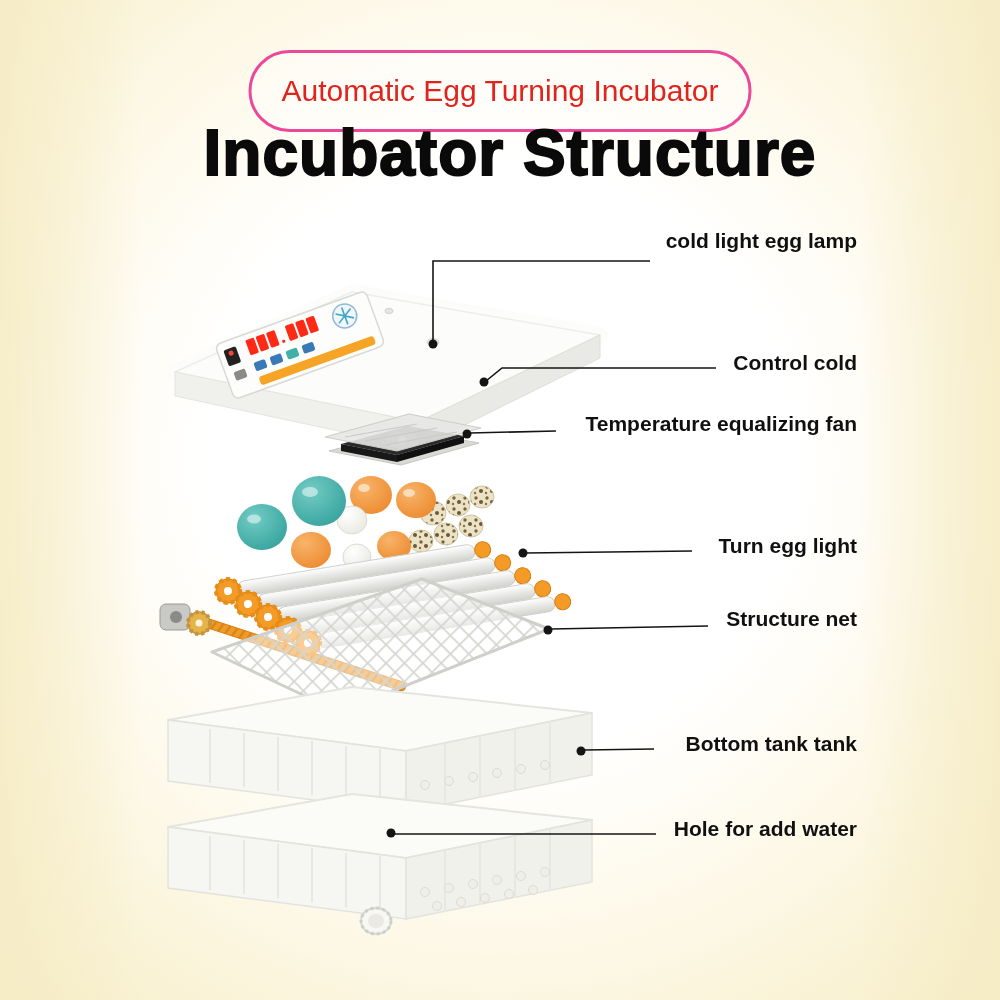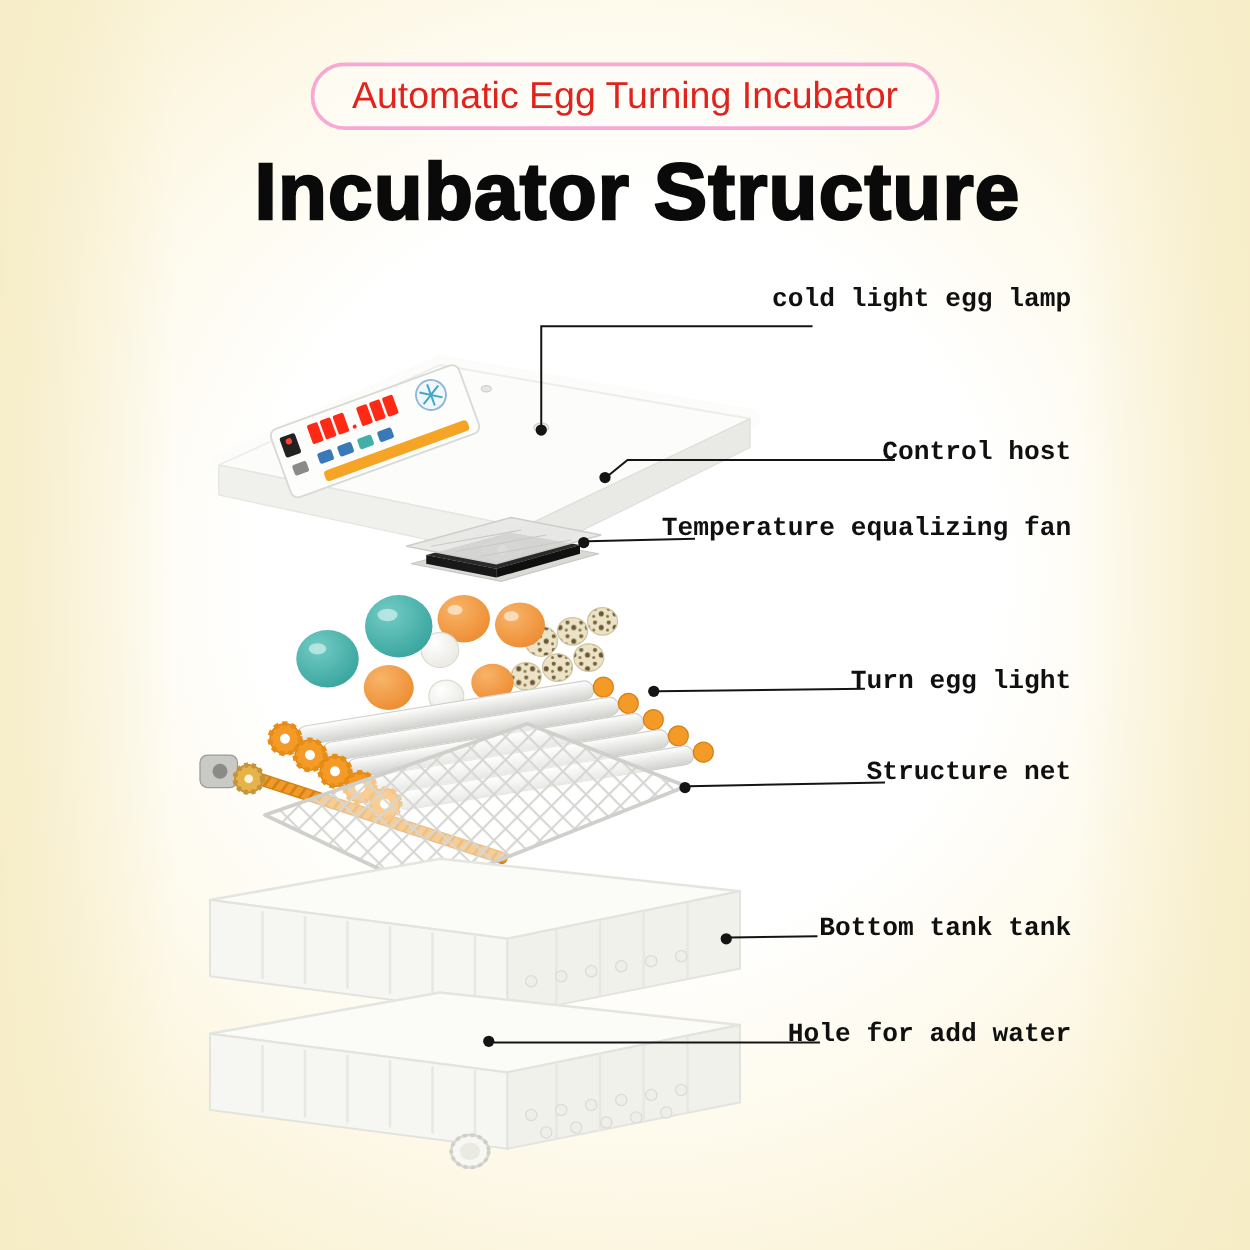--- a/index.html
+++ b/index.html
@@ -5,31 +5,31 @@
   html,body{margin:0;padding:0;}
   body{
     width:1000px;height:1000px;position:relative;overflow:hidden;
     font-family:"Liberation Sans",sans-serif;
     background:
       linear-gradient(90deg, rgba(246,236,198,.9) 0%, rgba(246,236,198,0) 14%, rgba(246,236,198,0) 86%, rgba(246,236,198,.9) 100%),
       radial-gradient(circle at 50% 46%, #ffffff 0%, #ffffff 40%, #fdf8e6 68%, #f6edc6 100%);
   }
   .badge{
     position:absolute;top:50px;left:50%;transform:translateX(-50%);
-    border:3px solid #f9a8d4;border-radius:44px;padding:7px 30px;
+    border:3px solid #ec4899;border-radius:44px;padding:21px 30px;
     font-size:30px;color:#e0231c;white-space:nowrap;background:rgba(255,255,255,.35);
   }
   .main-title{
     position:absolute;top:106px;left:0;width:100%;margin:10px;text-align:center;
     font-size:64px;font-weight:bold;color:#0a0a0a;letter-spacing:1px;
     -webkit-text-stroke:2px #0a0a0a;
   }
   .callout{
     position:absolute;right:143px;font-size:21px;font-weight:bold;color:#101010;
-    white-space:nowrap;line-height:24px;font-family:Liberation Mono, monospace;
+    white-space:nowrap;line-height:24px;
   }
   #c0{top:229px}#c1{top:351px}#c2{top:412px}#c3{top:534px}#c4{top:607px}#c5{top:732px}#c6{top:817px}
   svg.art{position:absolute;left:0;top:0;}
 </style>
 </head>
 <body>
 
 <div class="badge">
   <span>Automatic Egg Turning Incubator</span>
 </div>
@@ -258,18 +258,18 @@
     <circle cx="484" cy="382" r="4.5"></circle>
     <circle cx="467" cy="434" r="4.5"></circle>
     <circle cx="523" cy="553" r="4.5"></circle>
     <circle cx="548" cy="630" r="4.5"></circle>
     <circle cx="581" cy="751" r="4.5"></circle>
     <circle cx="391" cy="833" r="4.5"></circle>
   </g>
 </svg>
 
 <div class="callout" id="c0">cold light egg lamp</div>
-<div class="callout" id="c1">Control host</div>
+<div class="callout" id="c1">Control cold</div>
 <div class="callout" id="c2">Temperature equalizing fan</div>
 <div class="callout" id="c3">Turn egg light</div>
 <div class="callout" id="c4">Structure net</div>
 <div class="callout" id="c5">Bottom tank tank</div>
 <div class="callout" id="c6">Hole for add water</div>
 
 </body></html>

